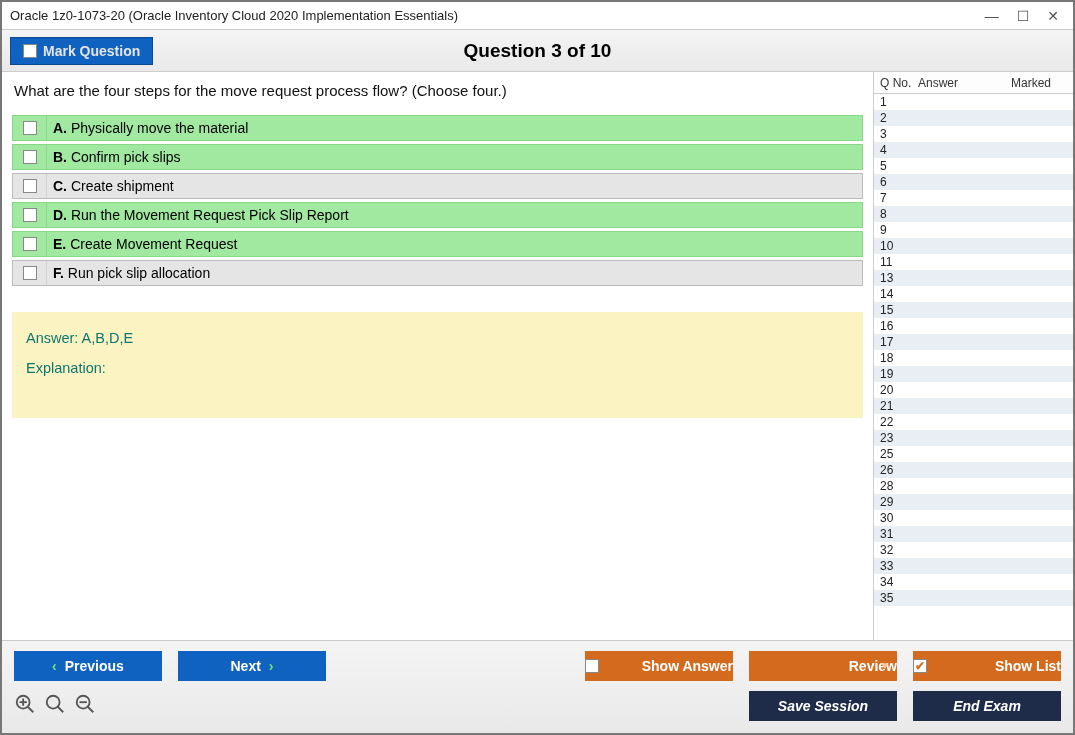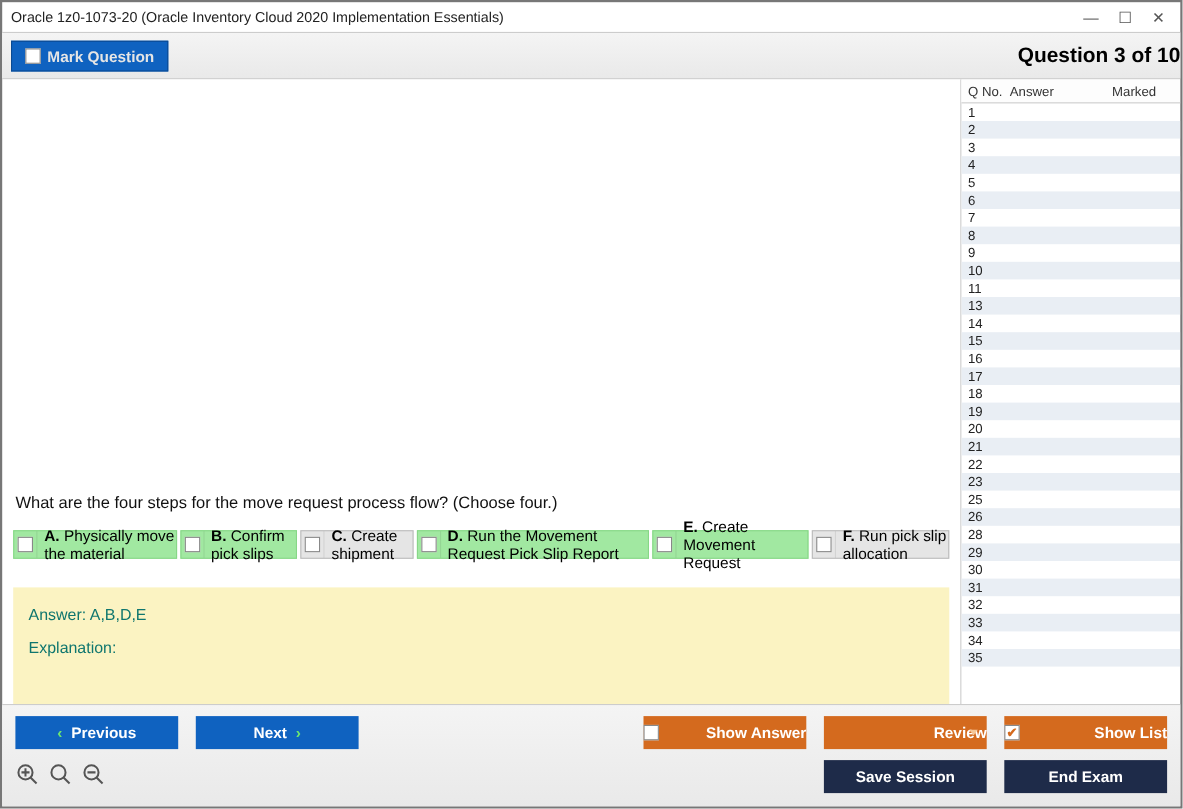--- a/index.html
+++ b/index.html
@@ -53,46 +53,45 @@
     gap: 6px;
     cursor: pointer;
     border: 1px solid #0a4a93;
   }
   .mark-btn .chk {
     width: 14px; height: 14px; background: #fff; border: 1px solid #888;
   }
   .q-title {
     position: absolute;
     left: 0; right: 0;
-    text-align: right;
+    text-align: center;
     font-size: 19px;
     font-weight: bold;
     pointer-events: none;
   }
 
   .content-area {
     flex: 1;
     display: flex;
     overflow: hidden;
   }
   .main-col {
     flex: 1;
     padding: 10px 10px 0 10px;
     display: flex;
     flex-direction: column;
     overflow: hidden;
-    justify-content: flex-end;
   }
   .question-text {
     font-size: 15px;
     color: #111;
     margin-bottom: 16px;
     padding-left: 2px;
   }
-  .options { display: flex; flex-direction: row; gap: 3px; }
+  .options { display: flex; flex-direction: column; gap: 3px; }
   .option-row {
     display: flex;
     align-items: center;
     height: 26px;
     border: 1px solid #bbb;
     background: #e5e5e5;
     font-size: 14px;
   }
   .option-row.correct { background: #a1e8a1; border-color:#87d787;}
   .option-row .chkcell {
@@ -155,21 +154,21 @@
   .footer {
     border-top: 1px solid #ccc;
     background: linear-gradient(#f4f4f4,#e9e9e9);
     padding: 10px 12px 12px 12px;
   }
   .footer-row1, .footer-row2 {
     display: flex;
     align-items: center;
     gap: 16px;
   }
-  .footer-row2 { margin-top: 10px; }
+  .footer-row2 { margin-top: 10px; font-style: italic; }
   .spacer { flex:1; }
   .fbtn {
     height: 30px;
     min-width: 148px;
     display: flex;
     align-items: center;
     justify-content: center;
     color: #fff;
     font-size: 14px;
     font-weight: 600;

